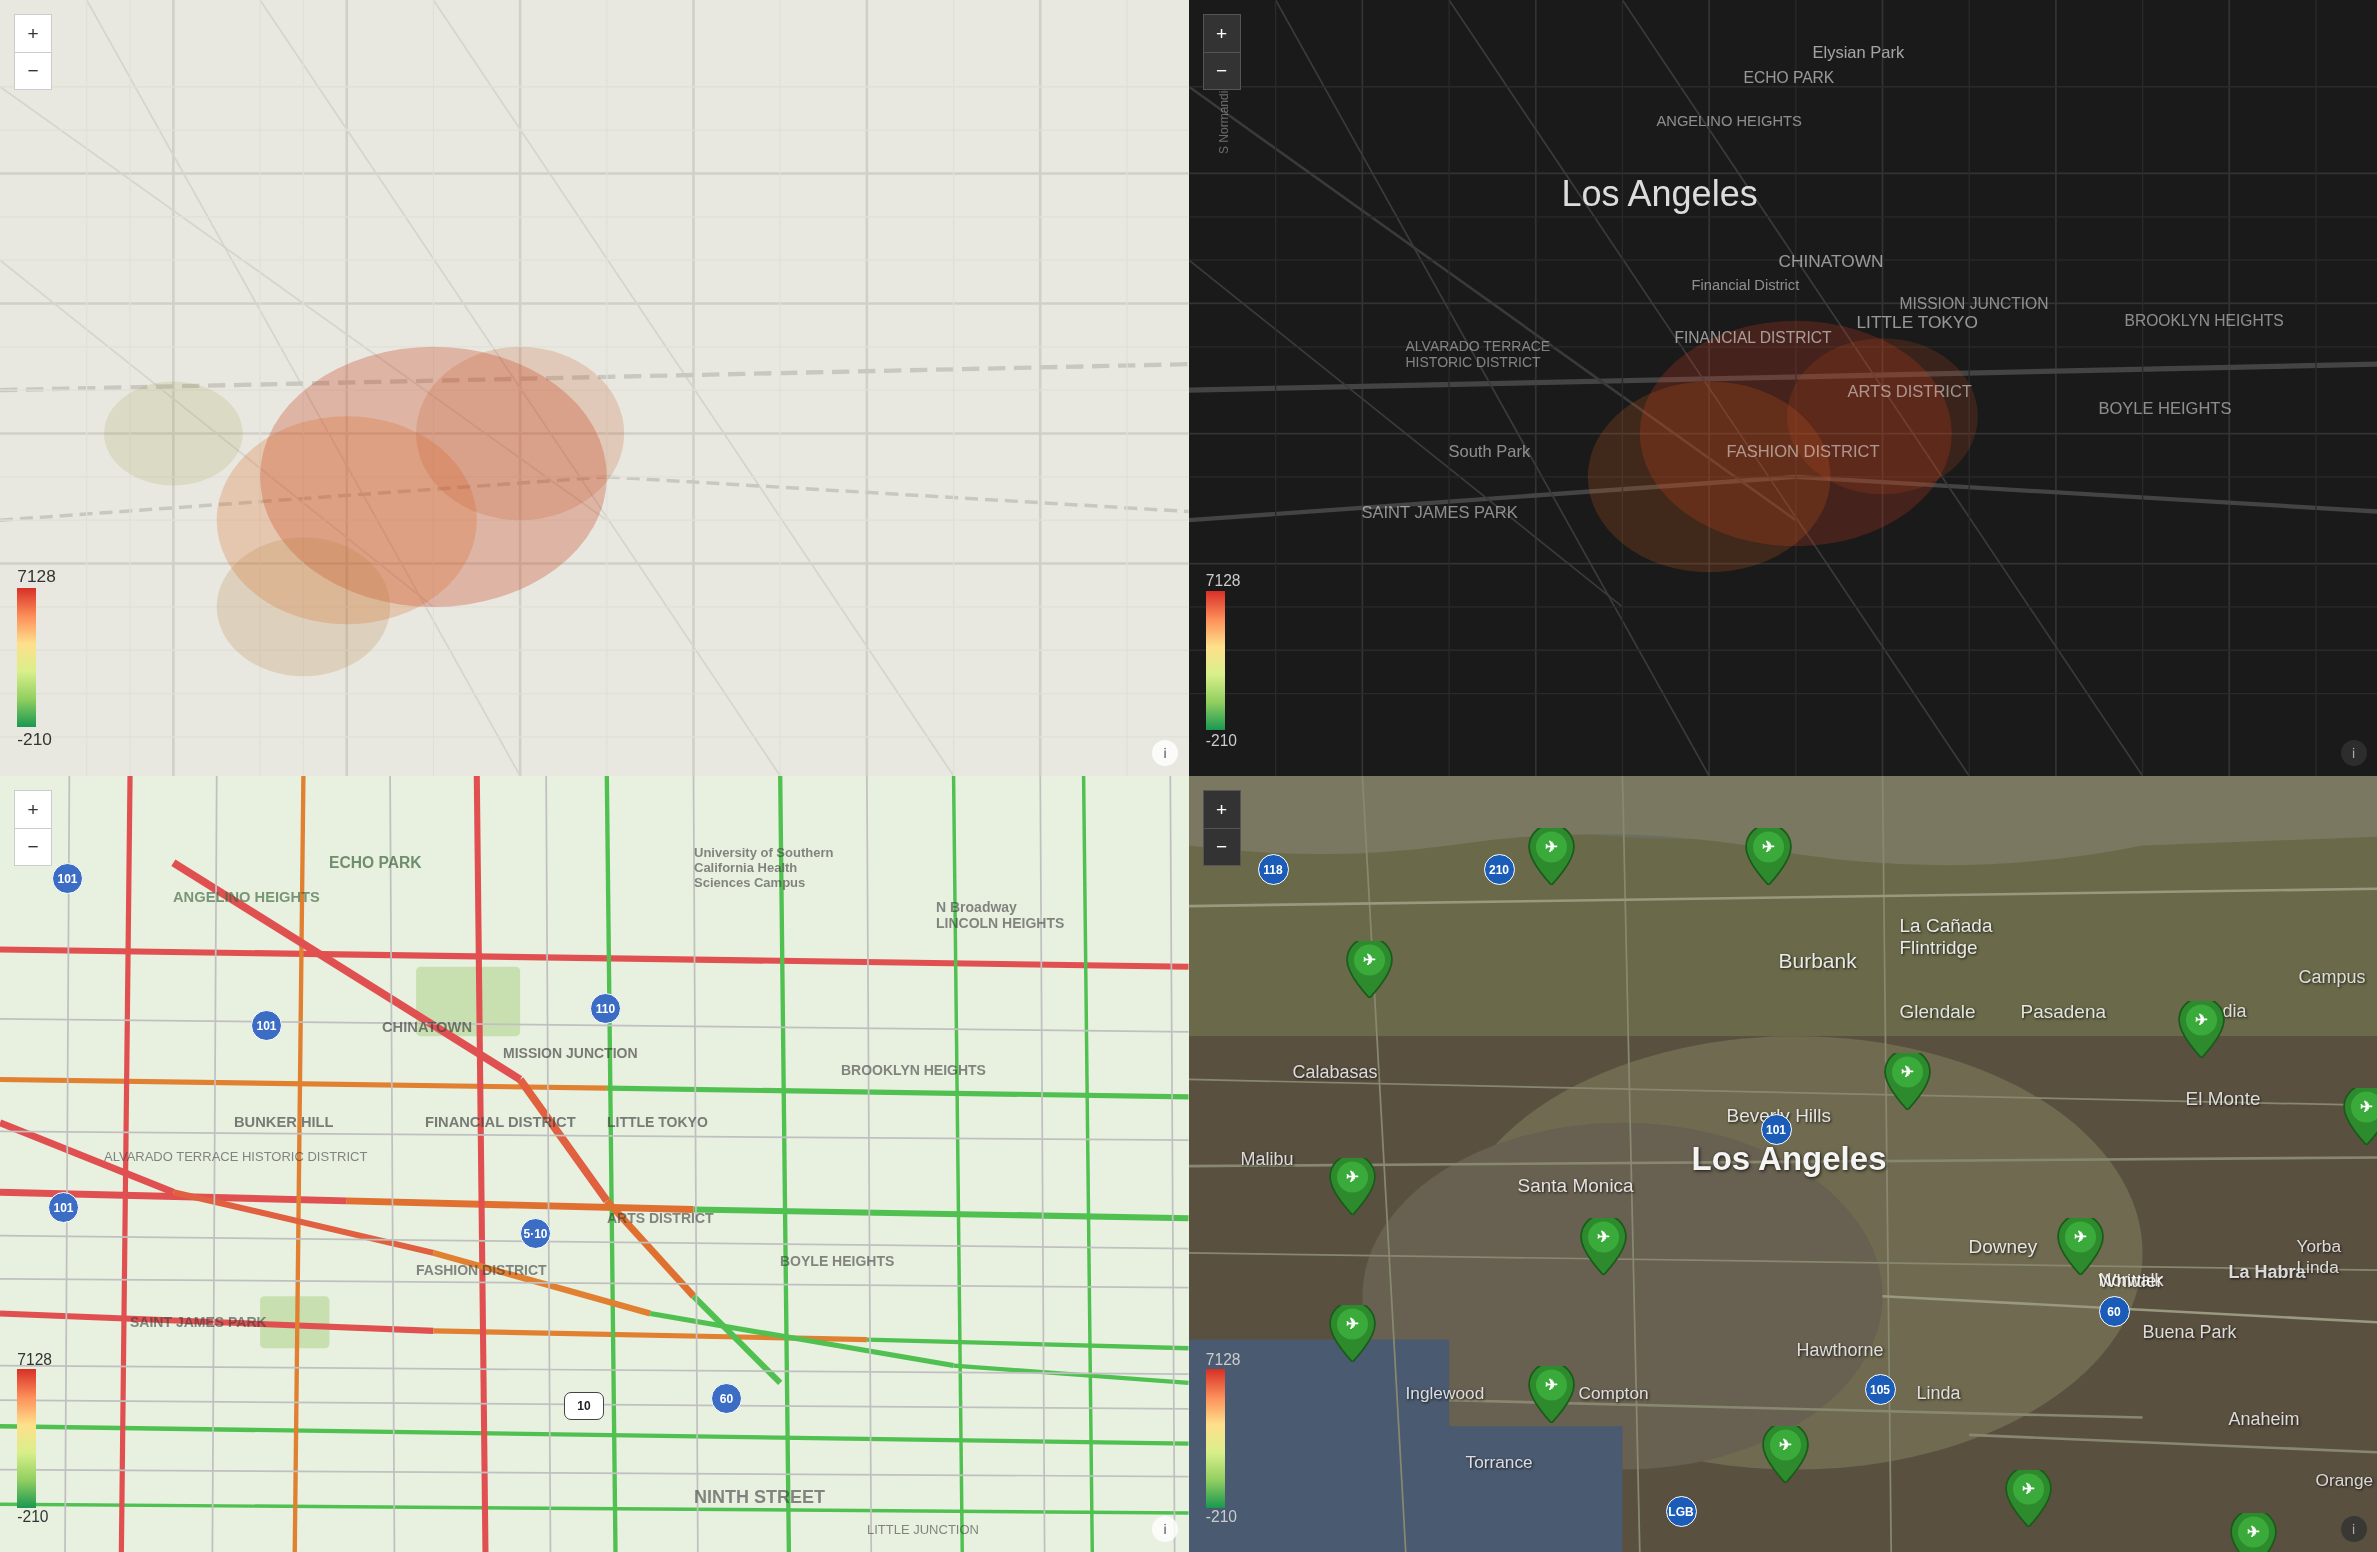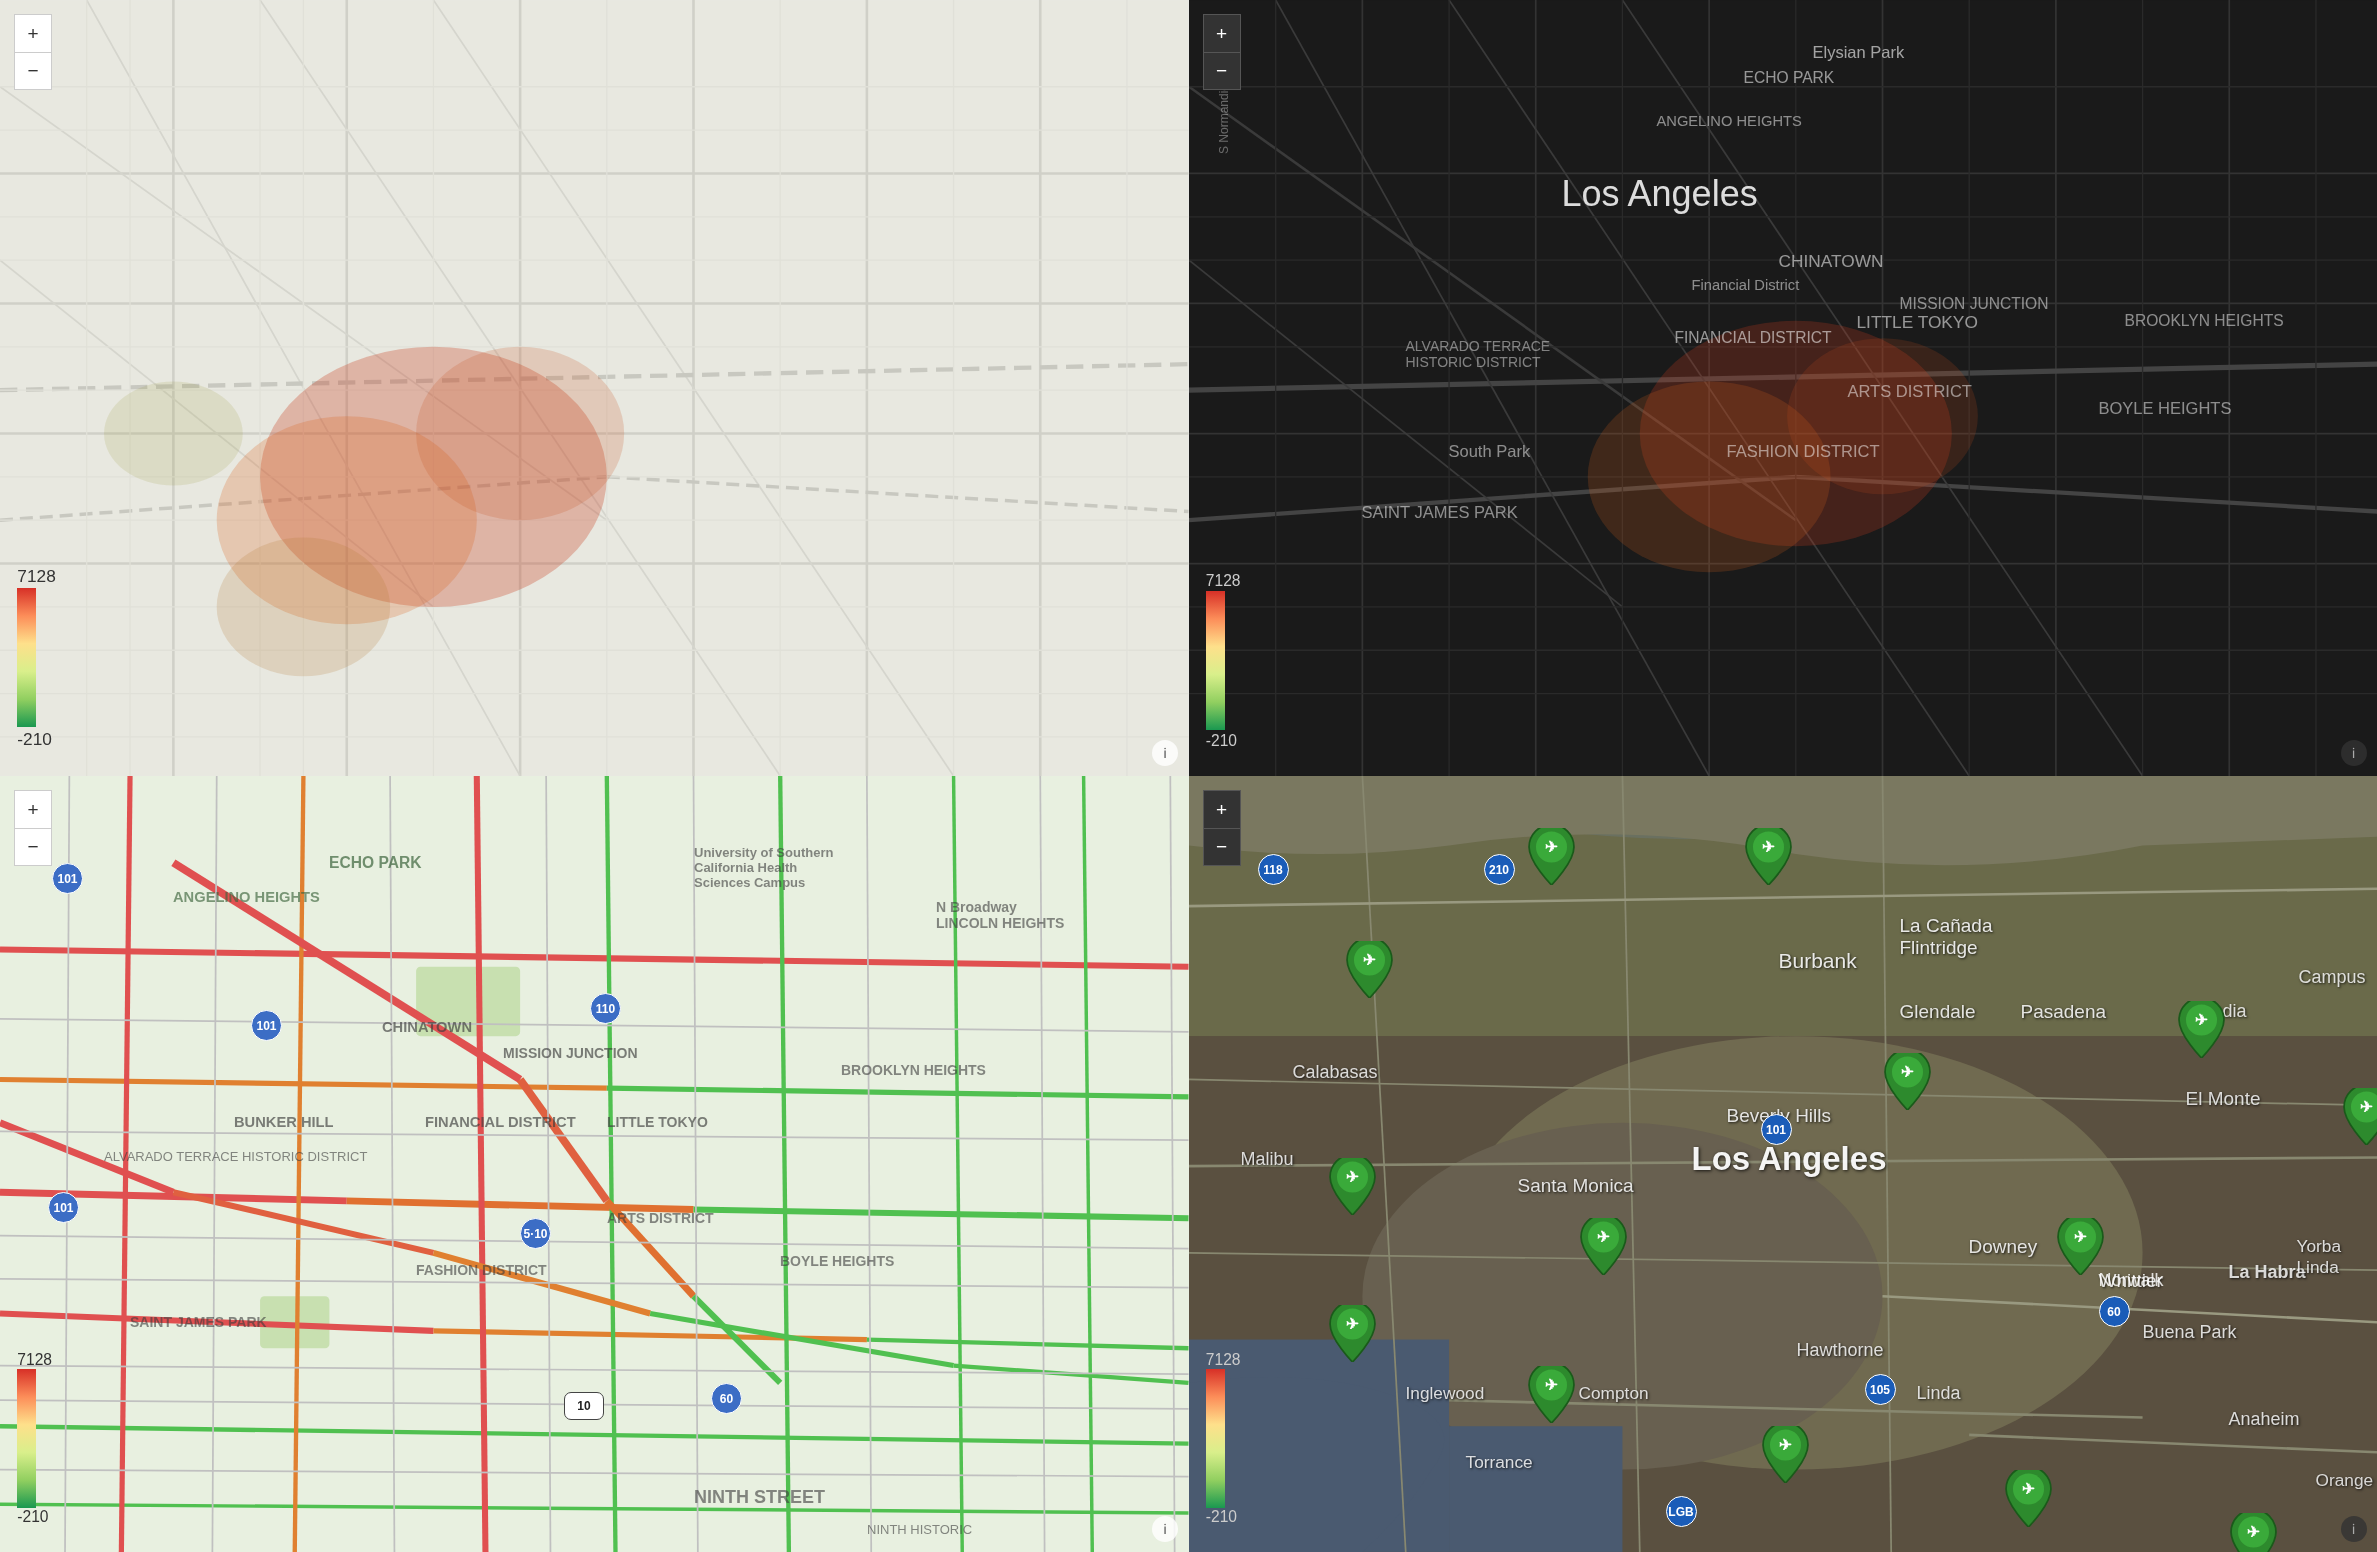--- a/index.html
+++ b/index.html
@@ -409,21 +409,21 @@
   <div style="position:absolute; top:338px; left:425px; color:rgba(60,60,60,0.65); font-family:Arial,sans-serif; font-size:14.7px; font-weight:600;">FINANCIAL DISTRICT</div>
   <div style="position:absolute; top:338px; left:607px; color:rgba(60,60,60,0.65); font-family:Arial,sans-serif; font-size:14px; font-weight:600;">LITTLE TOKYO</div>
   <div style="position:absolute; top:434px; left:607px; color:rgba(60,60,60,0.6); font-family:Arial,sans-serif; font-size:14px; font-weight:600;">ARTS DISTRICT</div>
   <div style="position:absolute; top:486px; left:416px; color:rgba(60,60,60,0.6); font-family:Arial,sans-serif; font-size:14px; font-weight:600;">FASHION DISTRICT</div>
   <div style="position:absolute; top:538px; left:130px; color:rgba(60,60,60,0.6); font-family:Arial,sans-serif; font-size:14px; font-weight:600;">SAINT JAMES PARK</div>
   <div style="position:absolute; top:477px; left:780px; color:rgba(60,60,60,0.6); font-family:Arial,sans-serif; font-size:14px; font-weight:600;">BOYLE HEIGHTS</div>
   <div style="position:absolute; top:286px; left:841px; color:rgba(60,60,60,0.6); font-family:Arial,sans-serif; font-size:14px; font-weight:600;">BROOKLYN HEIGHTS</div>
   <div style="position:absolute; top:69px; left:694px; color:rgba(60,60,60,0.6); font-family:Arial,sans-serif; font-size:13px; font-weight:600;">University of Southern<br>California Health<br>Sciences Campus</div>
   <div style="position:absolute; top:87px; left:936px; color:rgba(60,60,60,0.6); font-family:Arial,sans-serif; font-size:14px; font-weight:600;margin-top:36px;">N Broadway<br>LINCOLN HEIGHTS</div>
   <div style="position:absolute; top:711px; left:694px; color:rgba(60,60,60,0.6); font-family:Arial,sans-serif; font-size:18px; font-weight:600;">NINTH STREET</div>
-  <div style="position:absolute; top:746px; left:867px; color:rgba(60,60,60,0.6); font-family:Arial,sans-serif; font-size:13px;">NINTH HISTORIC</div>
+  <div style="position:absolute; top:746px; left:867px; color:rgba(60,60,60,0.6); font-family:Arial,sans-serif; font-size:13px;">LITTLE JUNCTION</div>
 
   <div class="highway-shield" style="top:416px; left:48px;">101</div>
   <div class="highway-shield" style="top:87px; left:52px;">101</div>
   <div class="highway-shield" style="top:234px; left:251px;">101</div>
   <div class="highway-shield" style="top:217px; left:590px;">110</div>
   <div class="highway-shield" style="top:442px; left:520px;">5·10</div>
   <div class="highway-shield" style="top:607px; left:711px;">60</div>
   <div class="highway-shield-oval" style="top:616px; left:564px;">10</div>
 
   <div class="zoom-controls">

